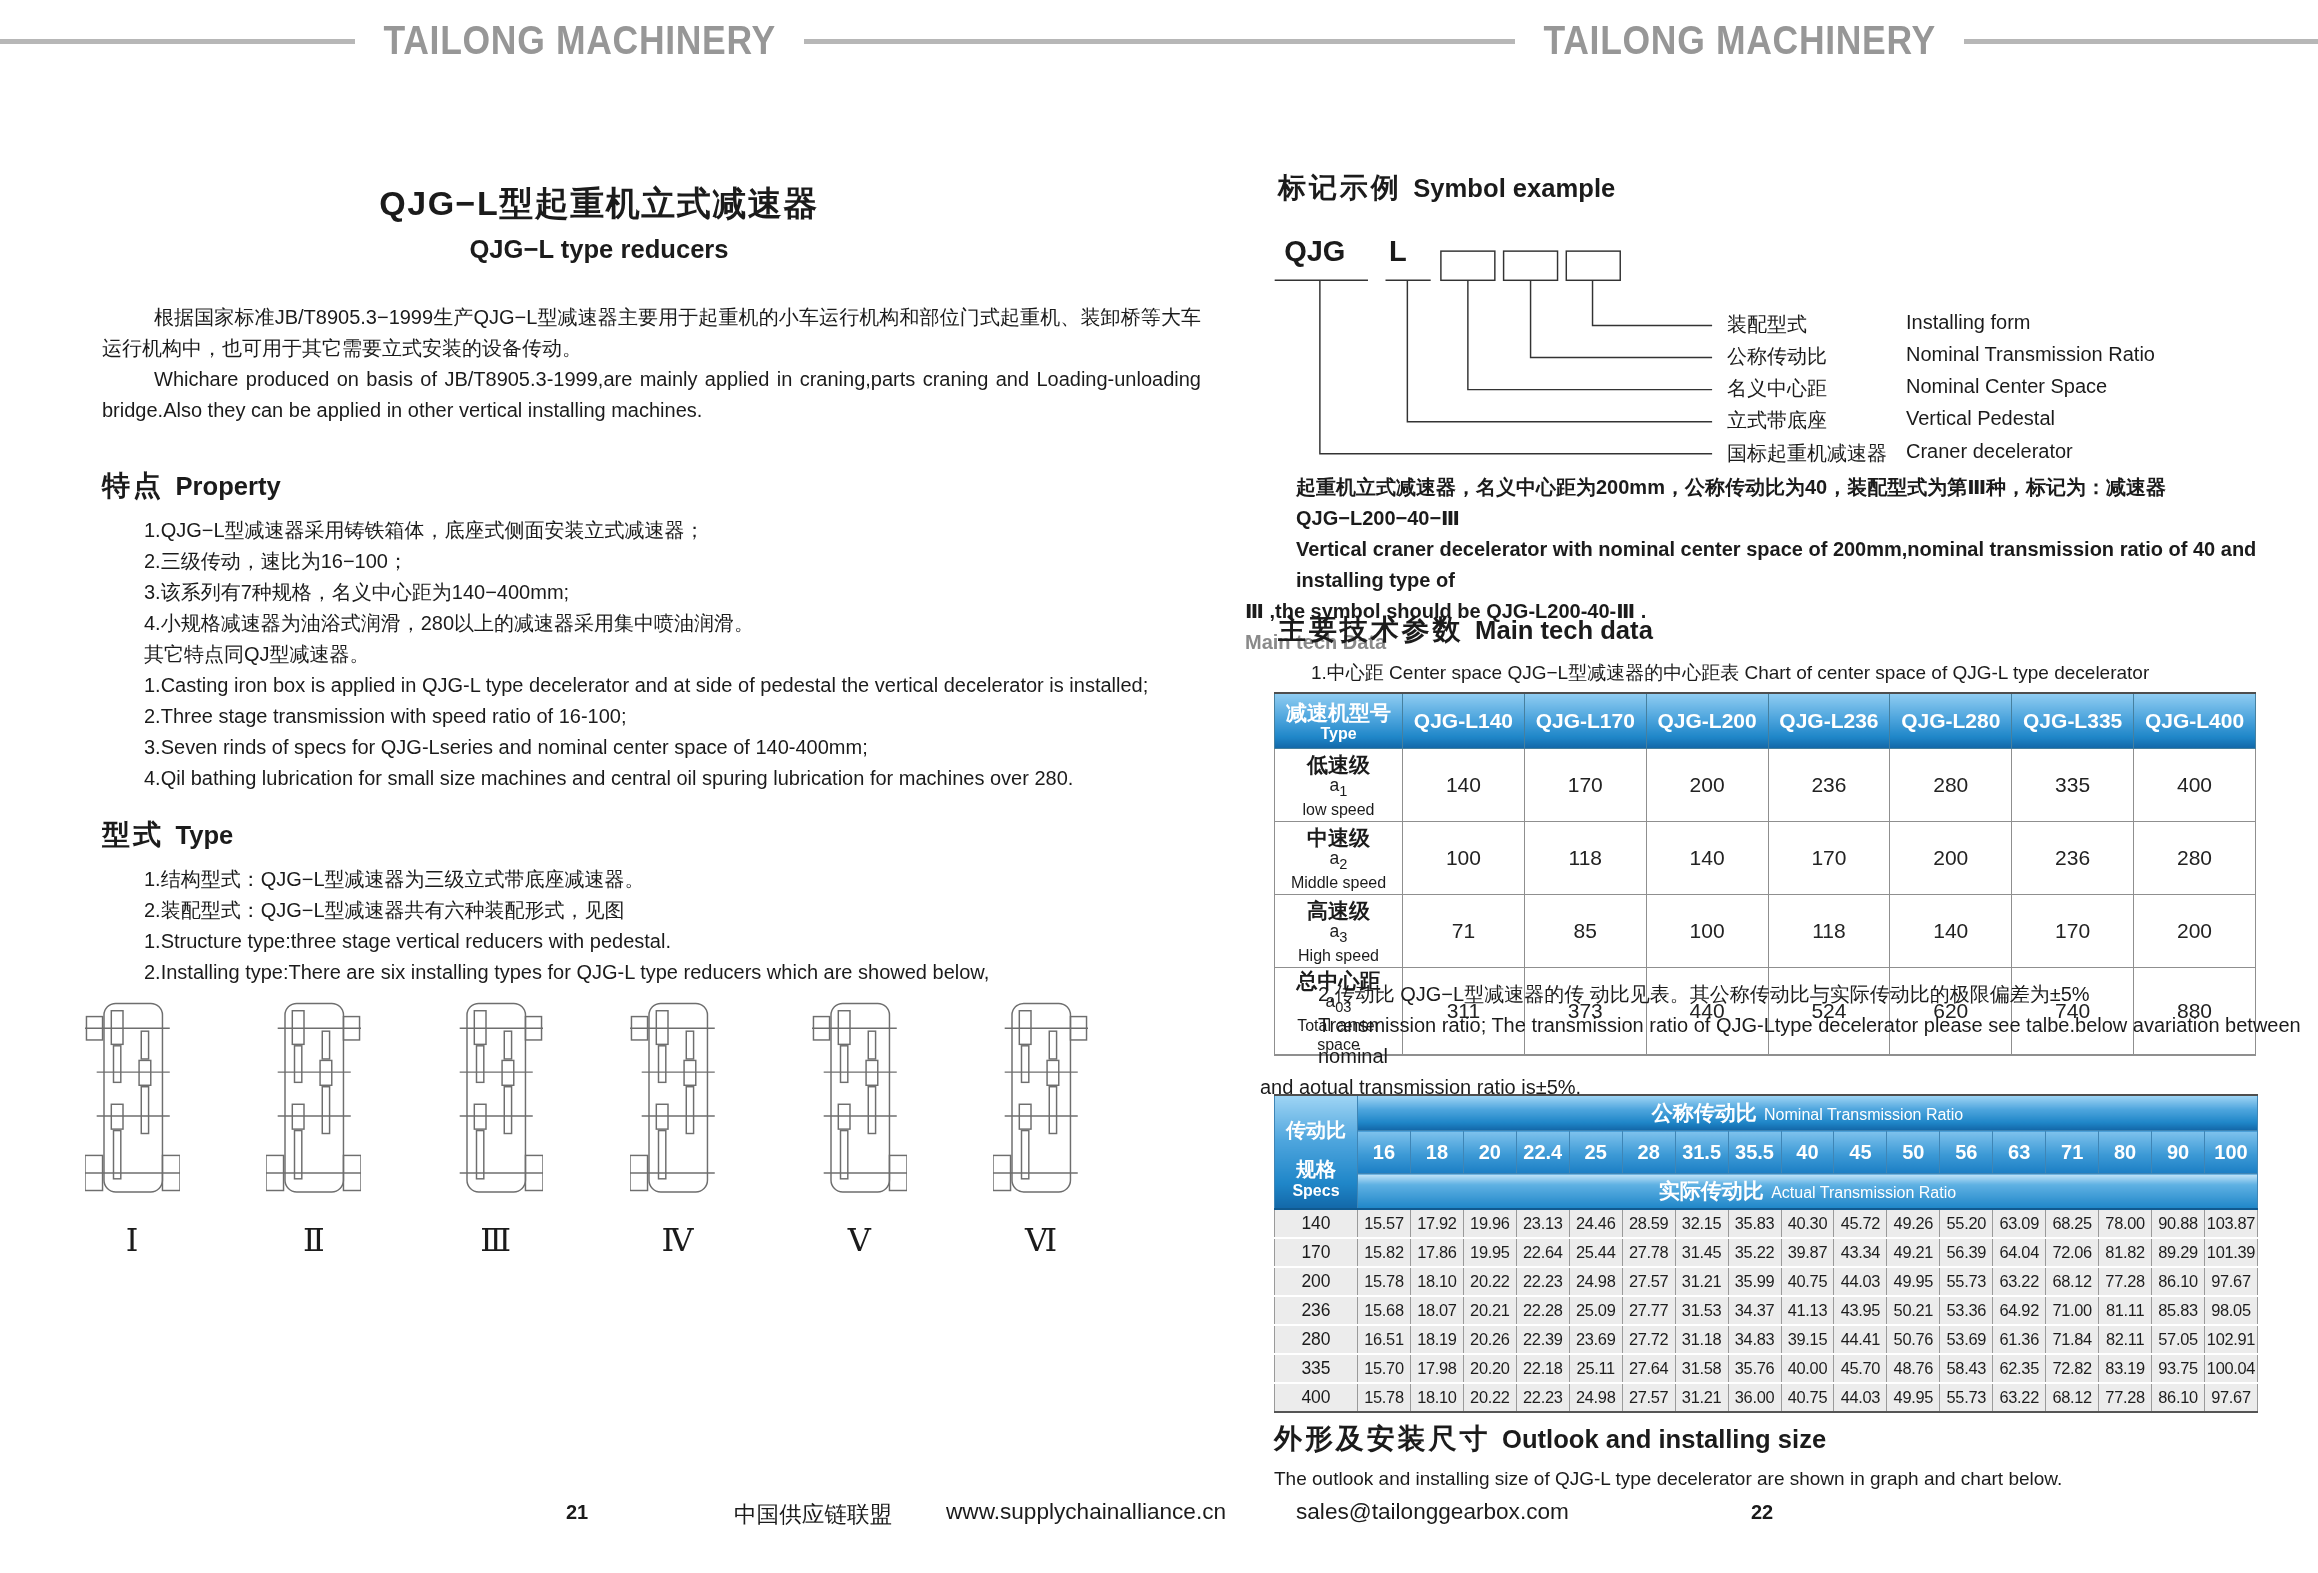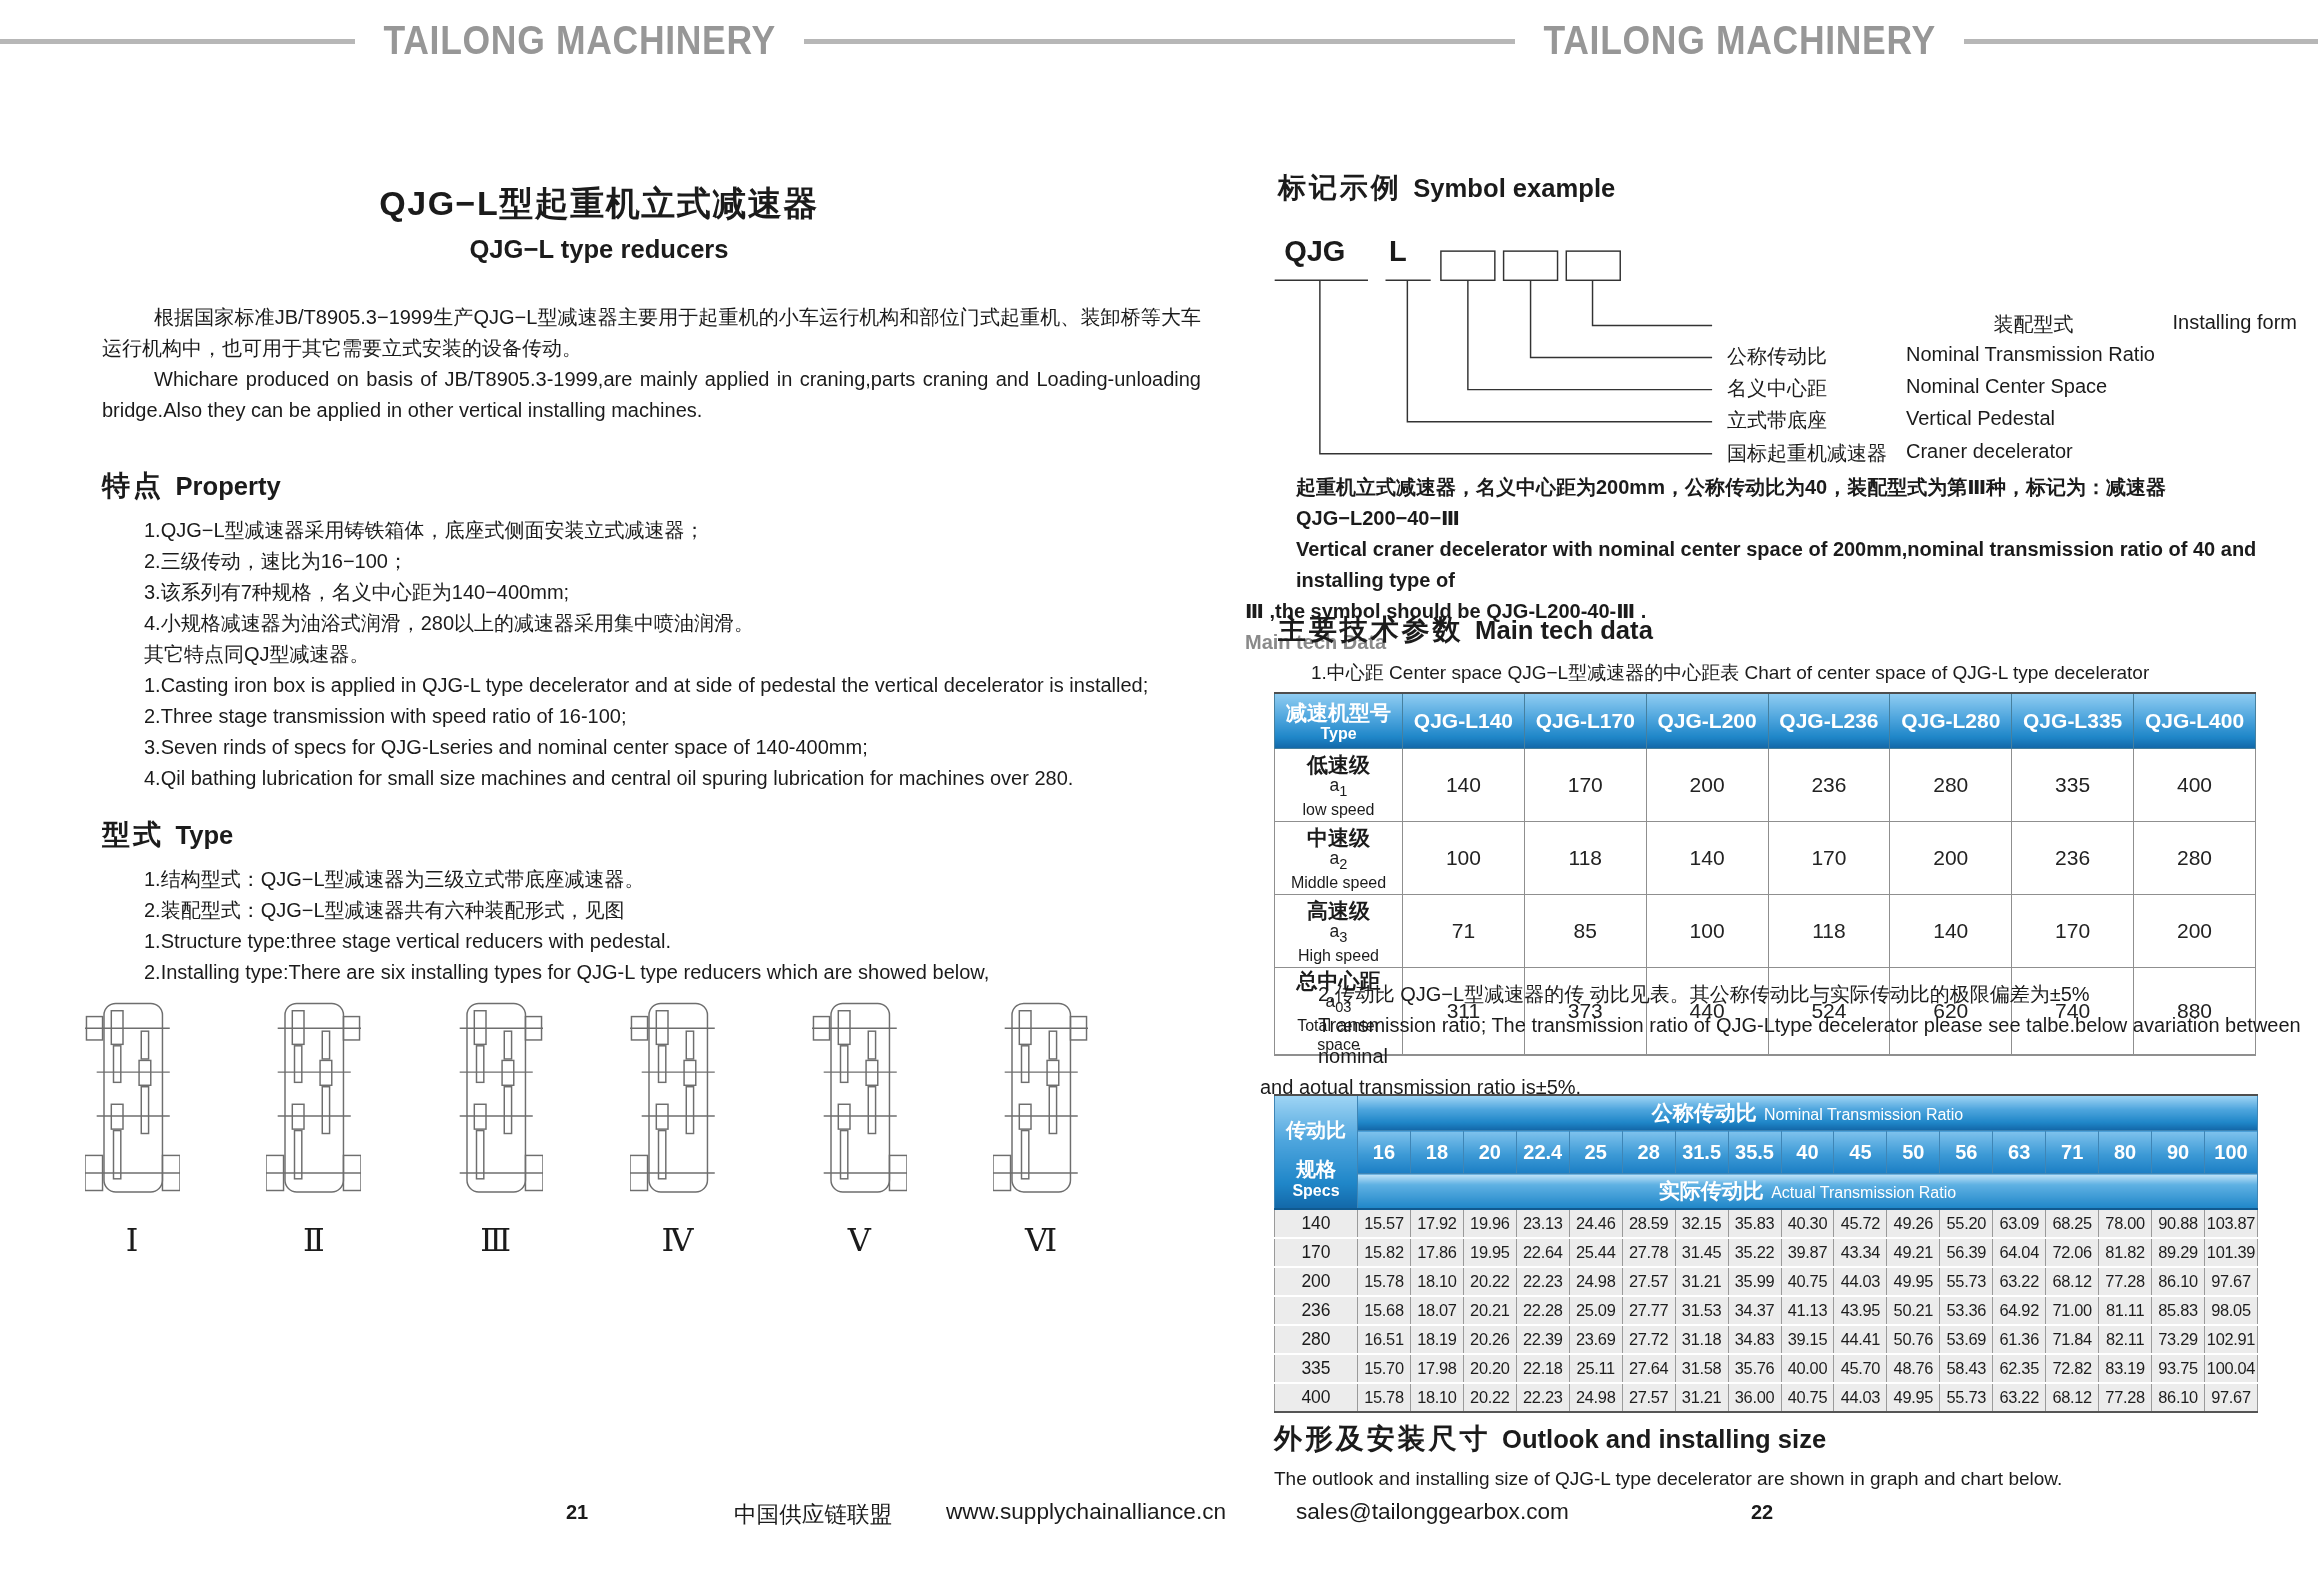--- a/index.html
+++ b/index.html
@@ -305,21 +305,21 @@
       <polyline points="436,58 436,120 600,120"></polyline>
       <polyline points="351,58 351,164 600,164"></polyline>
       <polyline points="265,58 265,208 600,208"></polyline>
       <polyline points="182,58 182,252 600,252"></polyline>
       <polyline points="62,58 62,296 600,296"></polyline>
     </g>
   </svg>
   <span class="sym-code" id="sym-qjg">QJG</span>
   <span class="sym-code" id="sym-l">L</span>
 
-<div class="sym-label" style="top: 73px; justify-content: flex-end;">
+<div class="sym-label" style="top: 73px;">
       <span class="lz">装配型式</span>
       <span class="le">Installing form</span>
     </div>
     <div class="sym-label" style="top: 105px;">
       <span class="lz">公称传动比</span>
       <span class="le">Nominal Transmission Ratio</span>
     </div>
     <div class="sym-label" style="top: 137px;">
       <span class="lz">名义中心距</span>
       <span class="le">Nominal Center Space</span>
@@ -552,21 +552,21 @@
         <td>27.72</td>
         <td>31.18</td>
         <td>34.83</td>
         <td>39.15</td>
         <td>44.41</td>
         <td>50.76</td>
         <td>53.69</td>
         <td>61.36</td>
         <td>71.84</td>
         <td>82.11</td>
-        <td>73.29</td>
+        <td>57.05</td>
         <td>102.91</td>
       </tr>
       <tr>
         <th>335</th>
         <td>15.70</td>
         <td>17.98</td>
         <td>20.20</td>
         <td>22.18</td>
         <td>25.11</td>
         <td>27.64</td>

